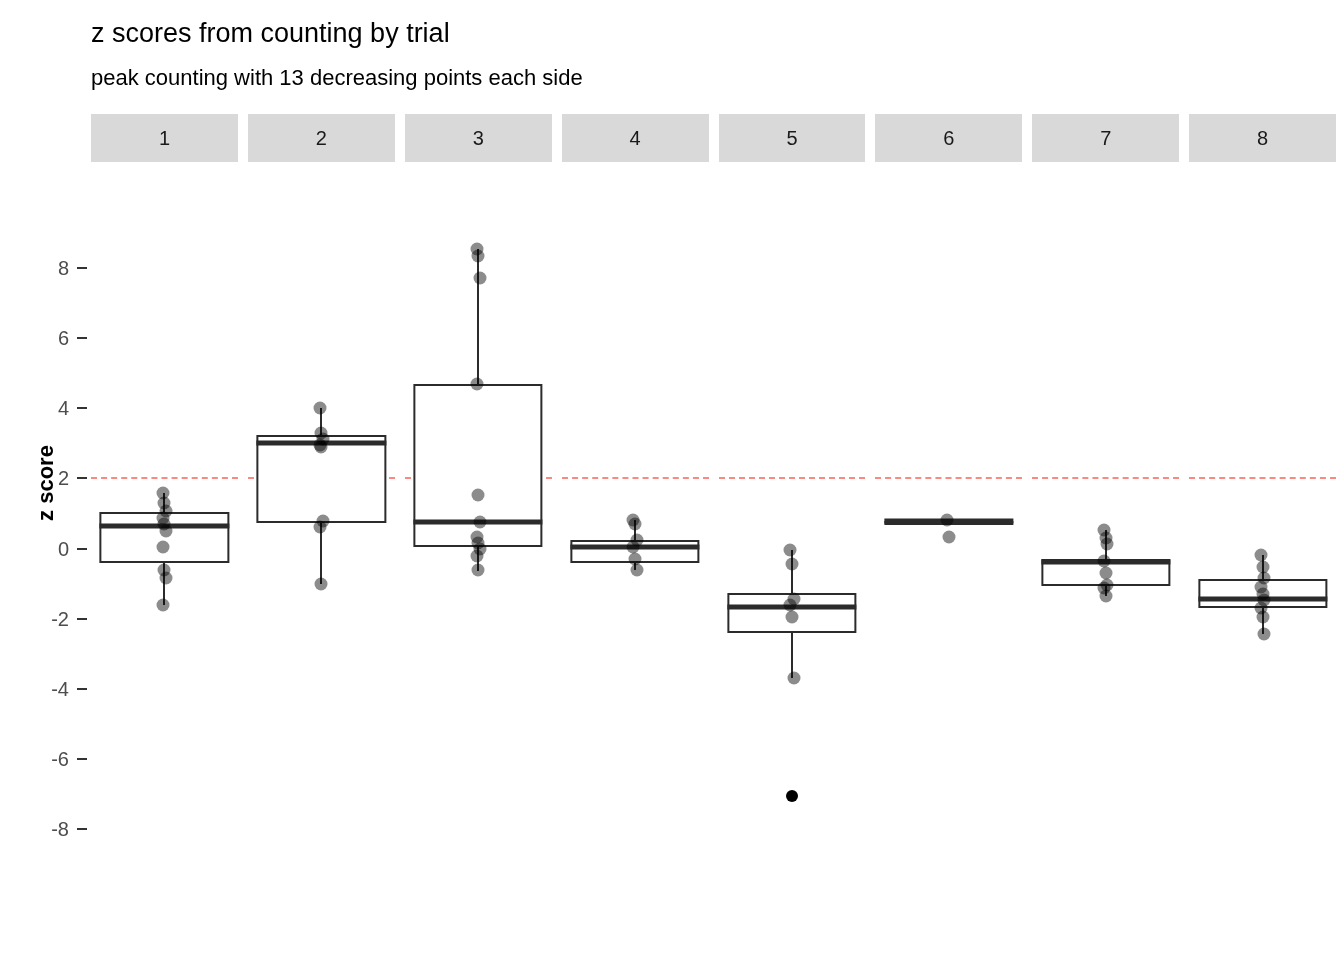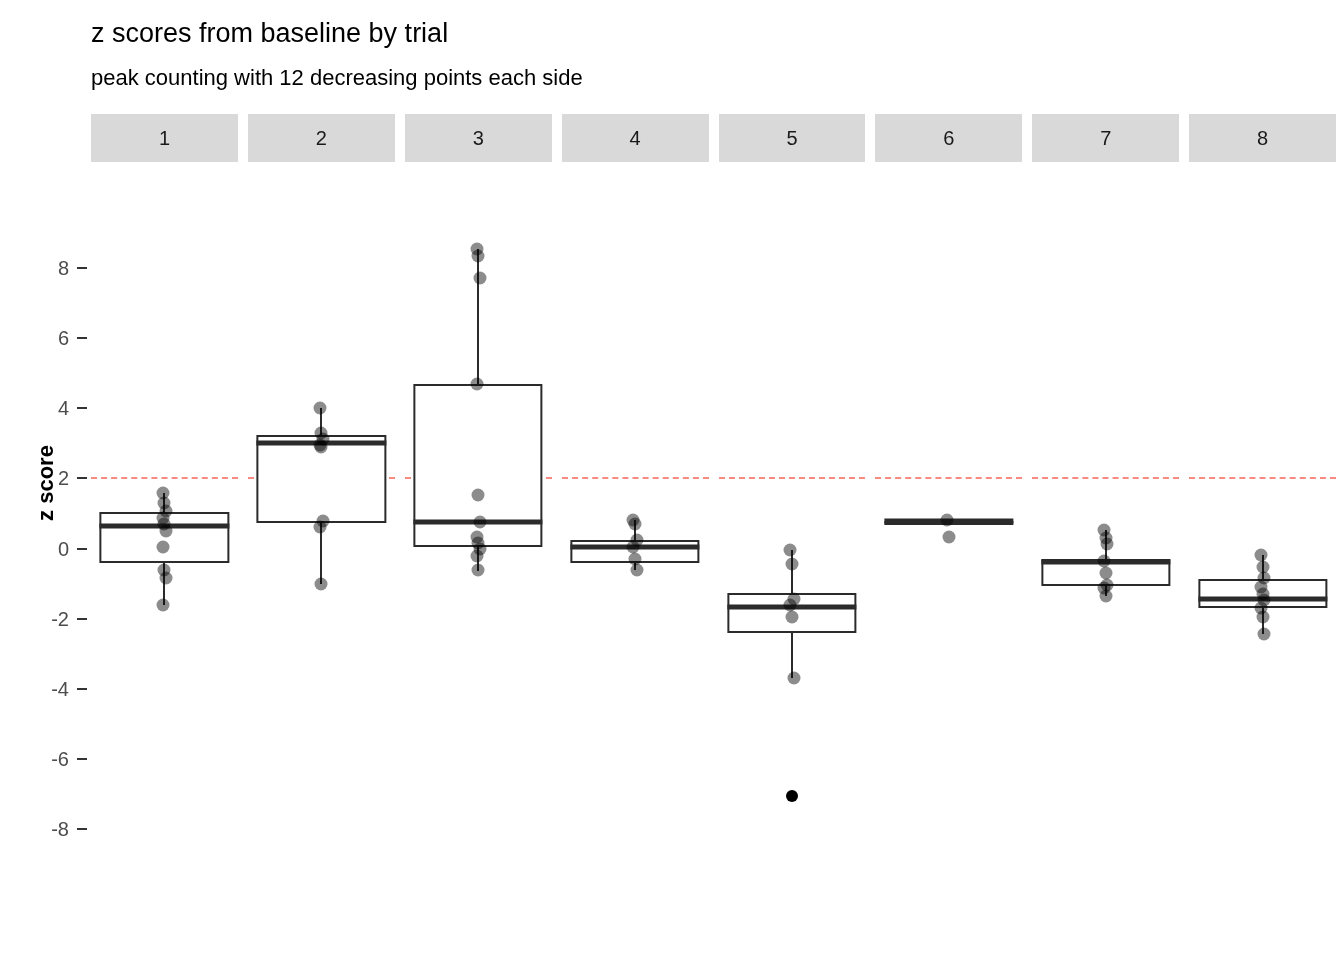--- a/index.html
+++ b/index.html
@@ -71,22 +71,22 @@
     position:absolute;width:13px;height:13px;border-radius:50%;
     background:#000000;opacity:.45;
     transform:translate(-50%,-50%);
   }
   .pt.outlier{opacity:1;width:12px;height:12px;}
 </style>
 </head>
 <body>
 
 <div id="root">
-  <div class="title">z scores from baseline by trial</div>
-  <div class="subtitle">peak counting with 12 decreasing points each side</div>
+  <div class="title">z scores from counting by trial</div>
+  <div class="subtitle">peak counting with 13 decreasing points each side</div>
   <div class="ylab">z score</div>
   <div id="strips">
       <div class="strip" style="left: 91px; width: 146.875px;">
         <span>1</span>
       </div>
       <div class="strip" style="left: 247.875px; width: 146.875px;">
         <span>2</span>
       </div>
       <div class="strip" style="left: 404.75px; width: 146.875px;">
         <span>3</span>

